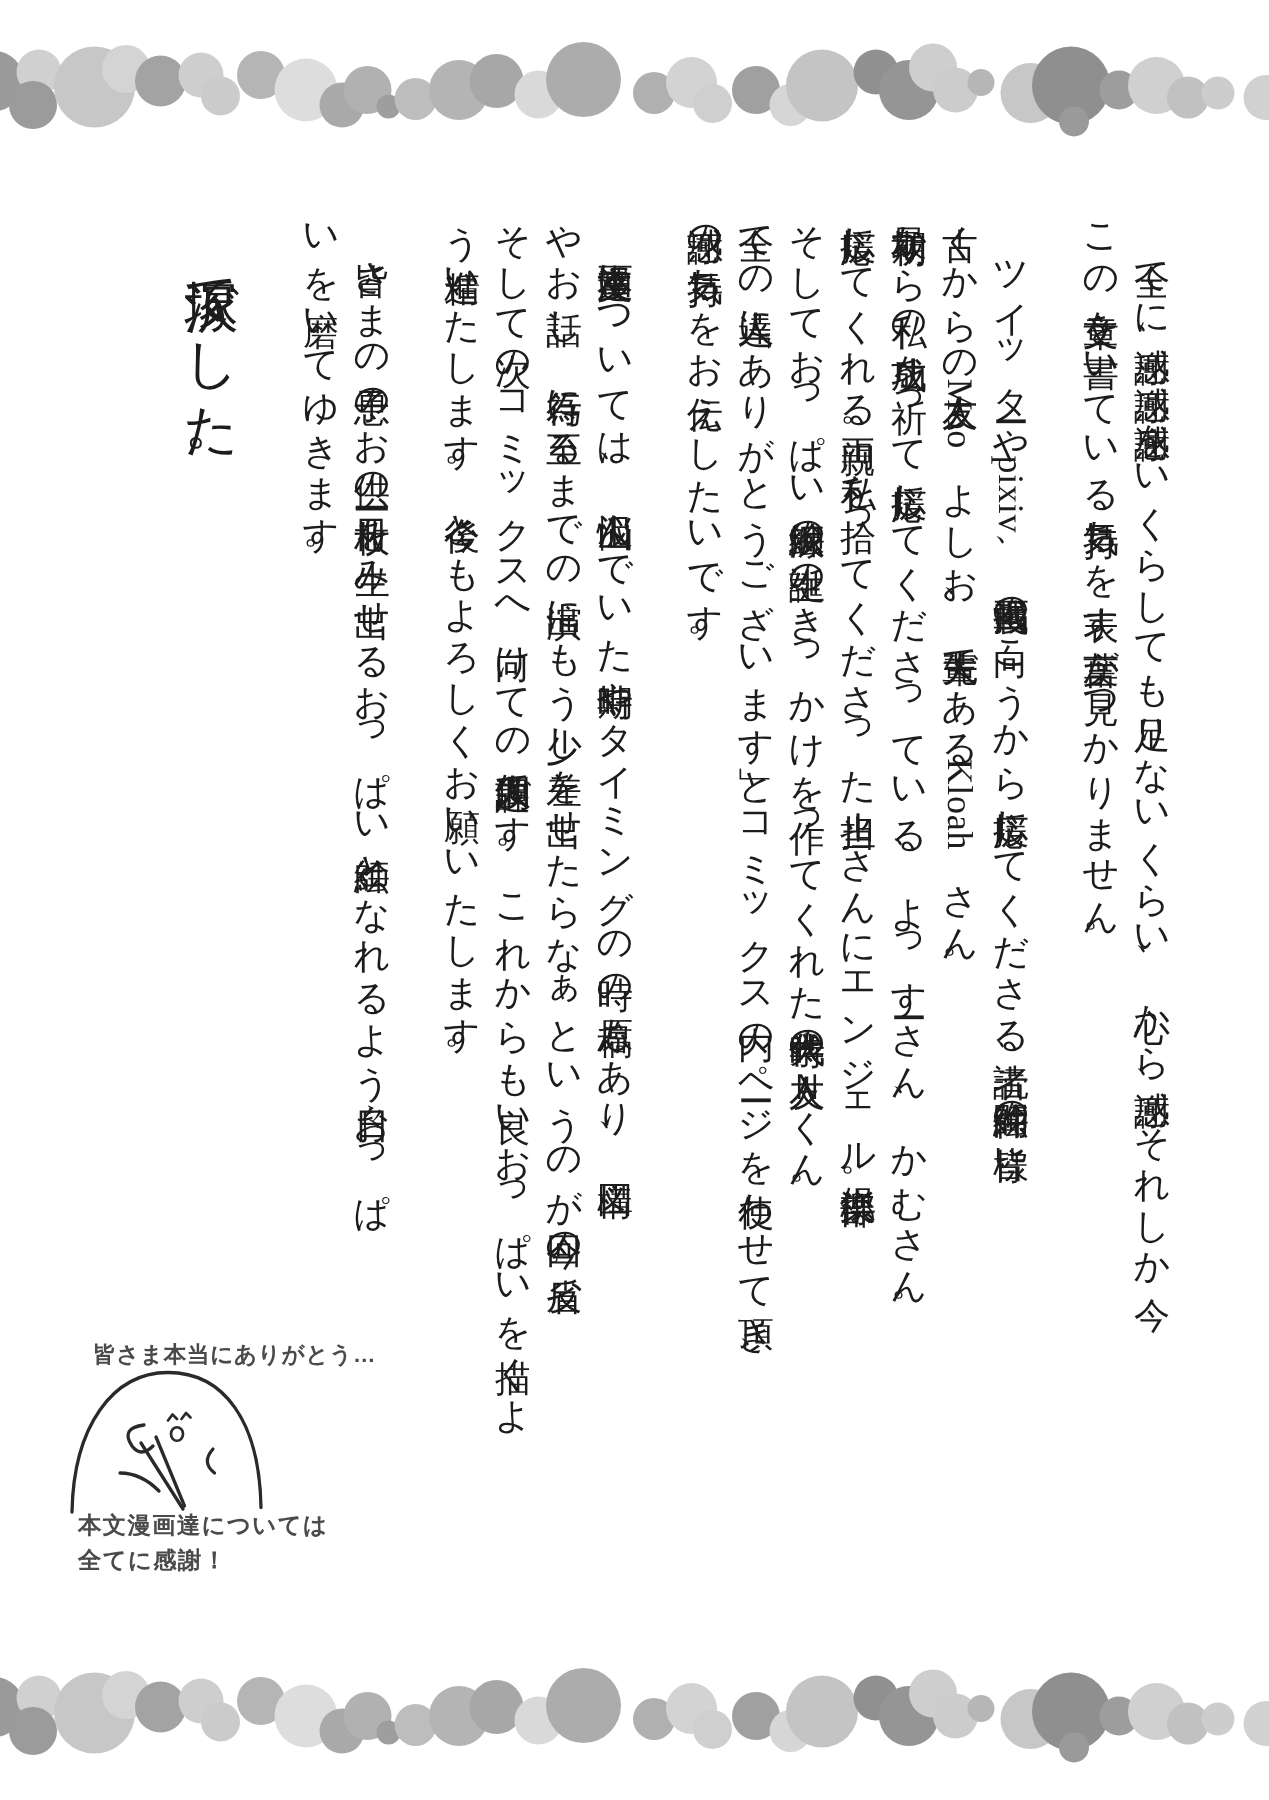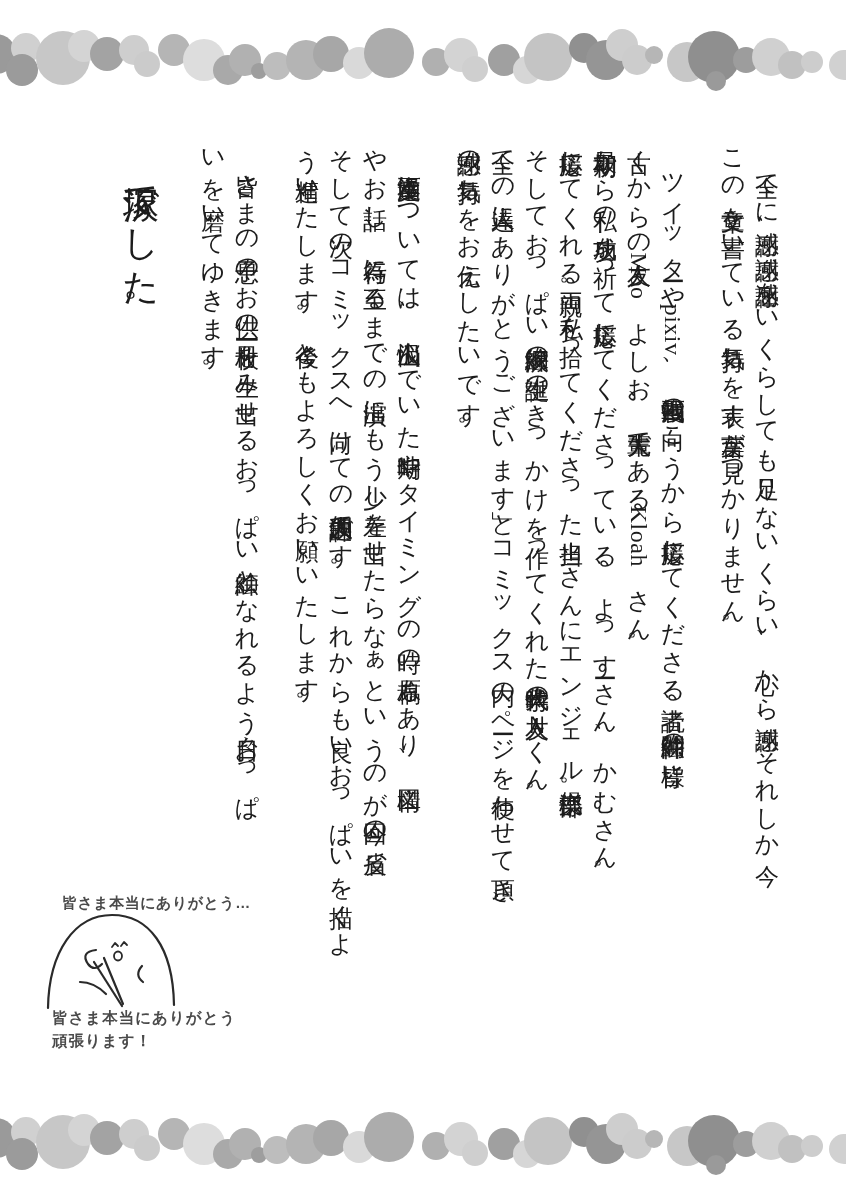--- a/index.html
+++ b/index.html
@@ -120,22 +120,22 @@
       <path d="M 68 62 q -16 2 -8 14 q 6 8 14 0"></path>
       <path d="M 66 74 L 94 118"></path>
       <path d="M 76 70 L 95 116"></path>
       <path d="M 52 94 q 14 0 26 12"></path>
 
       <path d="M 114 78 q -8 9 1 16"></path>
     </g>
   </svg>
 
   <div class="caption caption-bottom">
-    <div>皆さま本当にありがとう</div>
-    <div>頑張ります！</div>
+    <div>本文漫画達については</div>
+    <div>全てに感謝！</div>
   </div>
 
   <svg id="decor-bottom" class="decor" viewBox="0 0 846 84" xmlns="http://www.w3.org/2000/svg">
       <circle cx="-4" cy="28" r="20" fill="#9a9a9a"></circle>
       <circle cx="26" cy="22" r="15" fill="#d0d0d0"></circle>
       <circle cx="22" cy="44" r="16" fill="#9b9b9b"></circle>
       <circle cx="63" cy="32" r="27" fill="#c7c7c7"></circle>
       <circle cx="84" cy="20" r="16" fill="#d4d4d4"></circle>
       <circle cx="107" cy="28" r="17" fill="#a3a3a3"></circle>
       <circle cx="134" cy="24" r="15" fill="#cecece"></circle>

